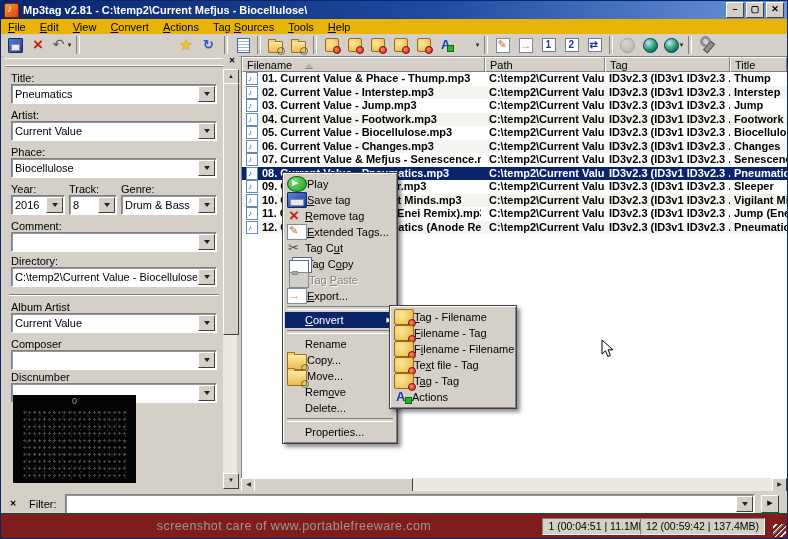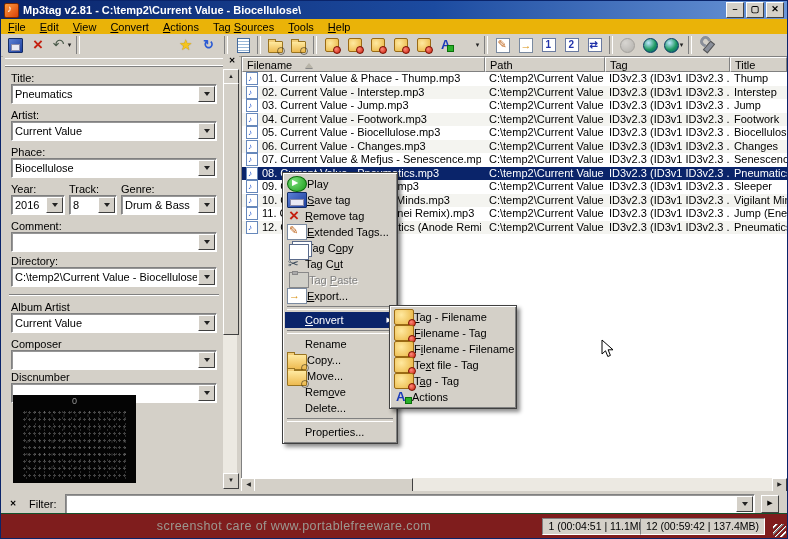--- a/index.html
+++ b/index.html
@@ -100,21 +100,21 @@
   
   .filelist{position:absolute;left:240px;top:55px;right:0;height:422px;background:#fff;
     border-left:1px solid #808080;border-top:1px solid #808080;}
   .lheader{position:absolute;left:0;top:0;right:0;height:15px;display:flex;}
   .hcell{background:#d4d0c8;border:1px solid;border-color:#fff #808080 #808080 #fff;
     padding:0 4px;display:flex;align-items:center;box-sizing:border-box;white-space:nowrap;overflow:hidden;gap:8px;}
   .sortasc{width:0;height:0;border:4px solid transparent;border-bottom:5px solid #b8b4a8;margin-left:5px;margin-top:-3px;
     filter:drop-shadow(0 1px 0 #888);}
   .c-fn{width:243px;}.c-path{width:120px;}.c-tag{width:125px;}.c-title{flex:1;min-width:0;}
   .rows{position:absolute;left:0;top:15px;right:0;}
-  .row{display:flex;height:13.5px;line-height:13.5px;}
+  .row{display:flex;height:13.5px;line-height:13.5px;font-weight:bold;}
   .row.alt{background:#f4f4f0;}
   .row.sel{background:#0a246a;color:#fff;}
   .cell{padding:0 4px;white-space:nowrap;overflow:hidden;box-sizing:border-box;display:flex;align-items:center;}
   .mp3i{width:10px;height:11px;background:#fff;border:1px solid #6688bb;display:inline-block;position:relative;margin-right:4px;flex:none;}
   .mp3i::before{content:"♪";color:#2255cc;font-size:8px;position:absolute;left:1px;top:-1px;}
   .fnt{white-space:nowrap;overflow:hidden;}
   
   .ctxmenu{position:absolute;left:281px;top:171px;width:110px;background:#d4d0c8;
     border:1px solid #404040;box-shadow:inset 1px 1px 0 #fff,inset -1px -1px 0 #808080,3px 3px 4px rgba(0,0,0,.45);
     padding:3px 2px;z-index:10;}
@@ -156,21 +156,21 @@
   .cursor{position:absolute;left:600px;top:338px;z-index:30;}
   u{text-decoration:underline;}
 </style>
 </head>
 <body>
 
 <div id="app">
 
   <div class="titlebar">
     <span class="appicon"></span>
-    <span>Mp3tag v2.81  -  C:\temp2\Current Value - Biocellulose\</span>
+    <span>Mp3tag v2.81  -  C:\temp2\Current Mefjus - Biocellulose\</span>
     <span class="wbtns">
       <span class="wbtn">–</span>
       <span class="wbtn">▢</span>
       <span class="wbtn">✕</span>
     </span>
   </div>
 
   <div class="menubar">
       <span class="mi"><u>F</u>ile</span>
       <span class="mi"><u>E</u>dit</span>
@@ -523,26 +523,26 @@
       </div>
       <div class="mitem">
         <span class="mico ic ic-remove-tag"></span>
         <span class="mlab"><u>R</u>emove tag</span>
       </div>
       <div class="mitem">
         <span class="mico ic ic-extended-tags"></span>
         <span class="mlab"><u>E</u>xtended Tags...</span>
       </div>
       <div class="mitem">
+        <span class="mico ic ic-cut"></span>
+        <span class="mlab">Tag C<u>u</u>t</span>
+      </div>
+      <div class="mitem">
         <span class="mico ic ic-copy2"></span>
         <span class="mlab">Tag C<u>o</u>py</span>
-      </div>
-      <div class="mitem">
-        <span class="mico ic ic-cut"></span>
-        <span class="mlab">Tag C<u>u</u>t</span>
       </div>
       <div class="mitem mdis">
         <span class="mico ic ic-paste"></span>
         <span class="mlab">Tag <u>P</u>aste</span>
       </div>
       <div class="mitem">
         <span class="mico ic ic-export"></span>
         <span class="mlab"><u>E</u>xport...</span>
       </div>
       <div class="msep"></div>

